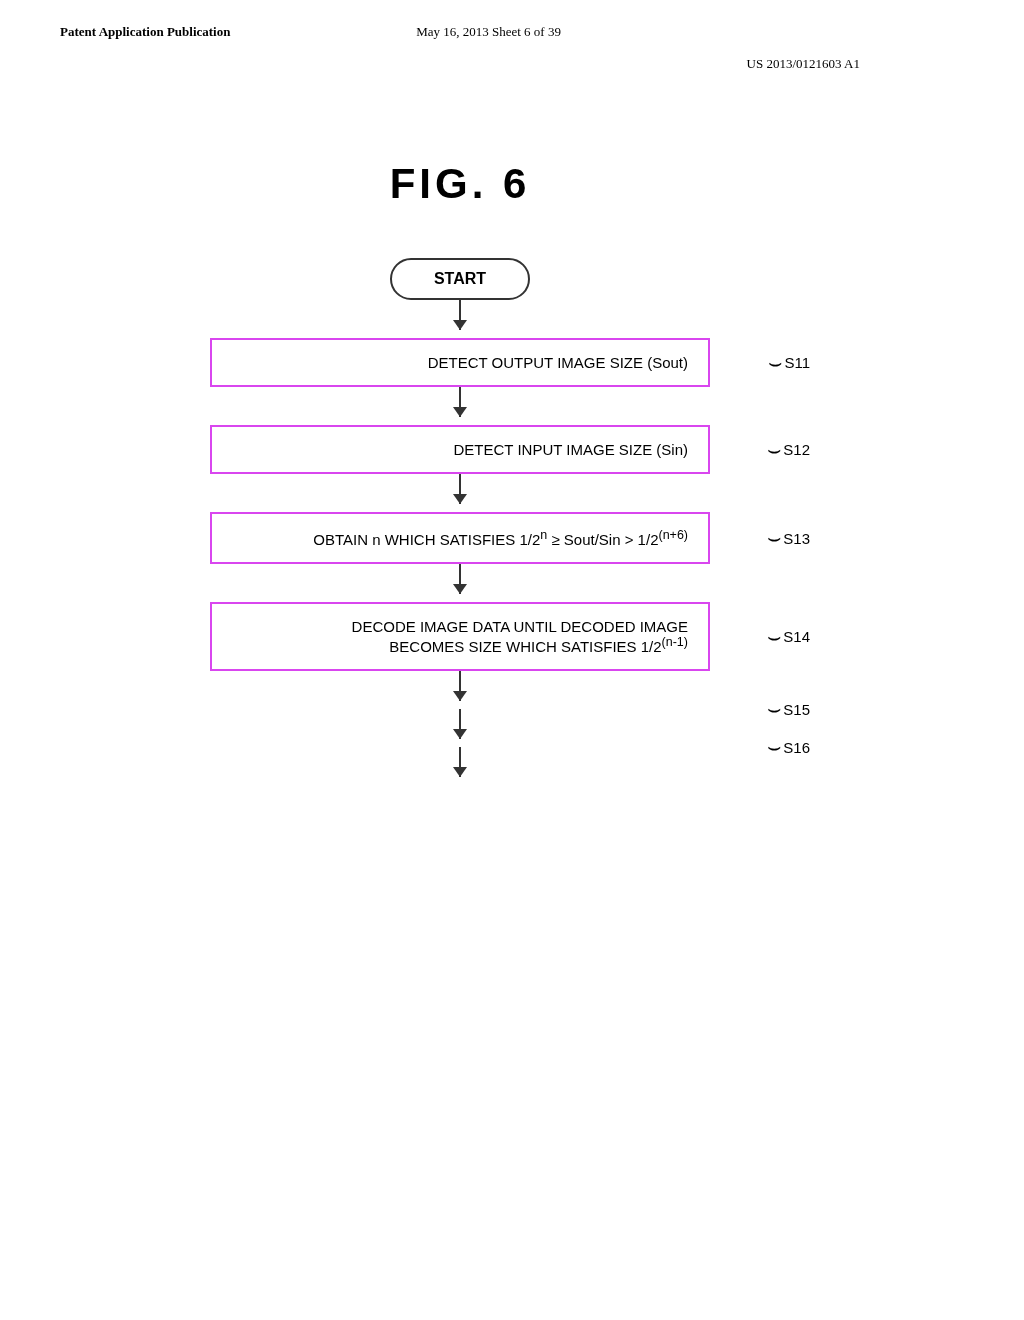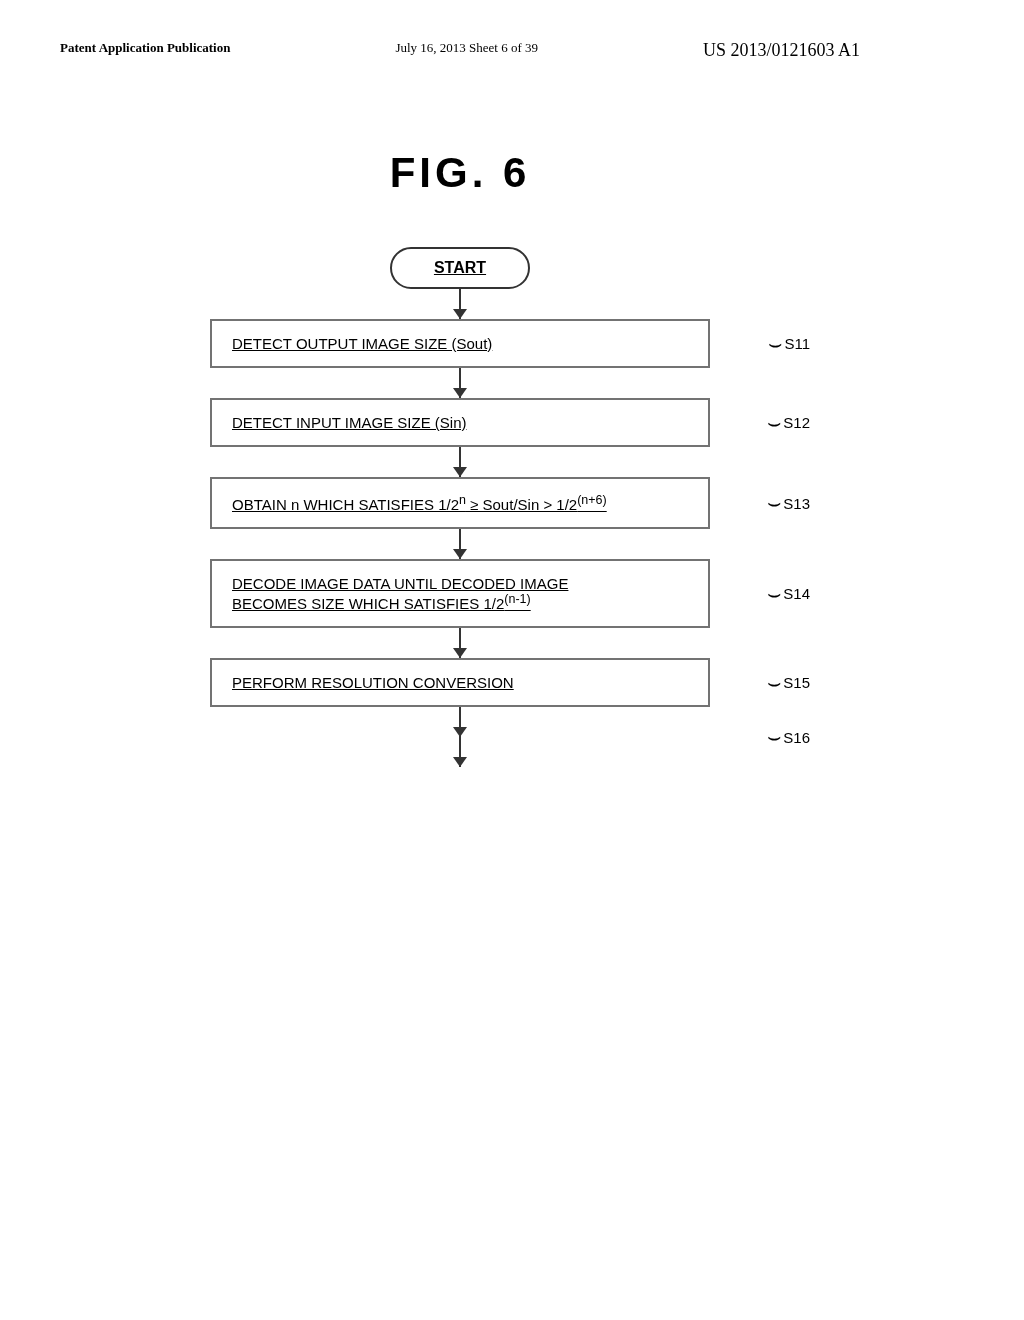--- a/index.html
+++ b/index.html
@@ -11,21 +11,21 @@
       min-height: 1320px;
       position: relative;
       overflow-x: hidden;
     }
 
     .page {
       width: 920px;
       min-height: 1320px;
       background: #fff;
       position: relative;
-      padding: 40px 60px;
+      padding: 24px 60px;
     }
 
     .header {
       display: flex;
       justify-content: space-between;
       align-items: flex-start;
       margin-bottom: 10px;
       font-size: 13px;
     }
 
@@ -33,61 +33,61 @@
       font-weight: bold;
       font-size: 13px;
     }
 
     .header-center {
       font-size: 13px;
       text-align: center;
     }
 
     .header-right {
-      font-size: 18px;
+      font-size: 13px;
+      margin-top: 32px;
     }
 
     .fig-title {
       text-align: center;
       font-size: 42px;
       font-weight: bold;
       font-family: Arial, sans-serif;
       letter-spacing: 4px;
       margin-top: 88px;
       margin-bottom: 50px;
     }
 
     .flowchart {
       display: flex;
       flex-direction: column;
       align-items: center;
-      gap: 0;
+      gap: 8px;
       margin-top: 10px;
-      text-decoration: underline;
     }
 
     .fc-node-oval {
       border: 2px solid #333;
       border-radius: 50px;
       padding: 10px 40px;
       font-size: 16px;
       font-family: Arial, sans-serif;
       font-weight: bold;
       background: #fff;
       text-align: center;
       min-width: 140px;
     }
 
     .fc-node-rect {
-      border: 2px solid #737373;
+      border: 2px solid #d946ef;
       padding: 14px 20px;
       font-size: 15px;
       font-family: Arial, sans-serif;
       background: #fff;
-      text-align: left;
+      text-align: right;
       width: 500px;
     }
 
     .fc-arrow {
       width: 2px;
       height: 30px;
       background: #333;
       position: relative;
       margin: 0 auto;
     }
@@ -137,21 +137,21 @@
       line-height: 1;
     }
   </style>
 </head>
 <body>
 
 <div class="page">
 
   <div class="header">
     <span class="header-left">Patent Application Publication</span>
-    <span class="header-center">July 16, 2013  Sheet 6 of 39</span>
+    <span class="header-center">May 16, 2013  Sheet 6 of 39</span>
     <span class="header-right">US 2013/0121603 A1</span>
   </div>
 
   <div class="fig-title">FIG. 6</div>
 
   <div class="flowchart">
 
     <div class="step-wrapper">
       <div class="fc-node-oval">START</div>
       <div class="fc-arrow"></div>
@@ -200,21 +200,20 @@
         <div class="step-label">
           <span class="curve">⌣</span>
           <span>S14</span>
         </div>
       </div>
       <div class="fc-arrow"></div>
     </div>
 
     <div class="step-wrapper">
       <div class="node-row">
-        <div class="fc-node-rect">PERFORM RESOLUTION CONVERSION</div>
         <div class="step-label">
           <span class="curve">⌣</span>
           <span>S15</span>
         </div>
       </div>
       <div class="fc-arrow"></div>
     </div>
 
     <div class="step-wrapper">
       <div class="node-row">

